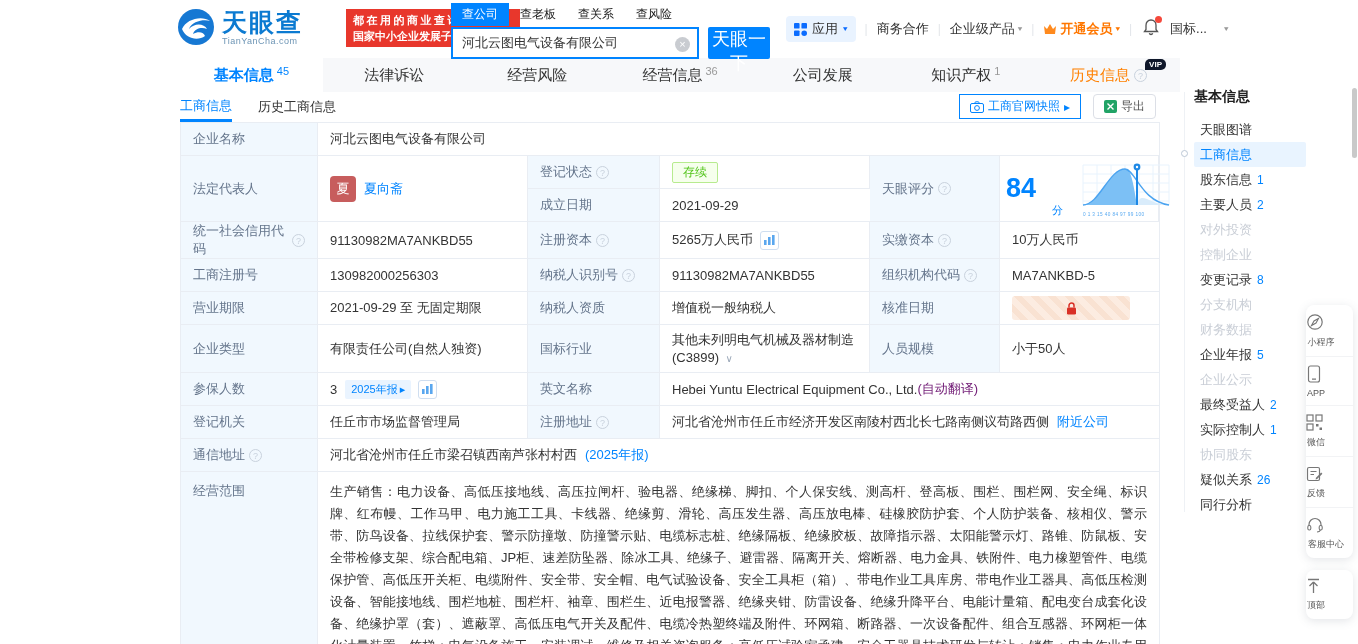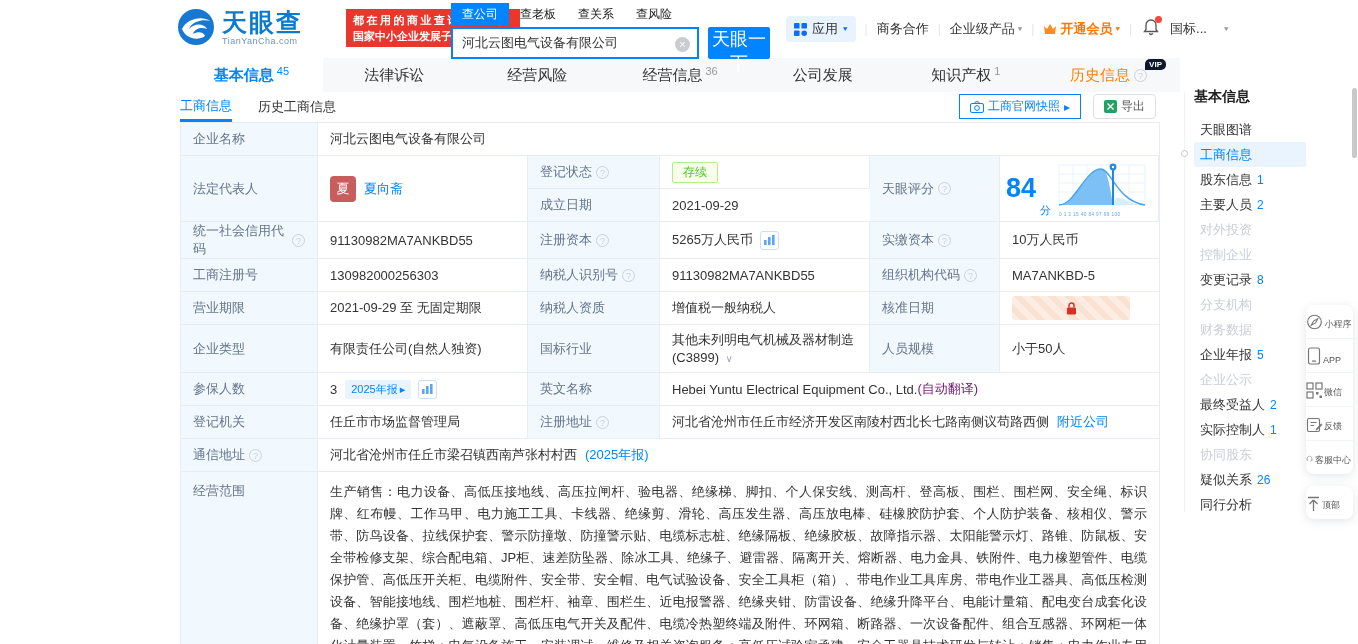--- a/index.html
+++ b/index.html
@@ -66,21 +66,21 @@
   .lbl{background:#f1f8fe;color:#64748b}
   .h33{height:33px}.h48{height:48px}
   .sp5{grid-column:span 5}.sp3{grid-column:span 3}.rs2{grid-row:span 2}
   .legal-row{grid-template-rows:33px 33px}
   .link{color:#0084ff;cursor:pointer}
   .gray-note{color:#701a75;margin-left:0}
   .tag-status{display:inline-block;padding:1px 10px;font-size:12px;color:#52c41a;background:#f6ffed;
     border:1px solid #b7eb8f;border-radius:2px}
   .avatar{width:26px;height:26px;border-radius:4px;background:#c75d5d;color:#fff;font-size:13px;
     display:flex;align-items:center;justify-content:center;margin-right:8px;flex:none}
-  .score-cell{justify-content:flex-start;gap:4px;padding:0 6px}
+  .score-cell{justify-content:flex-start;gap:16px;padding:0 6px}
   .score-num{color:#0084ff;font-size:27px;font-weight:bold;line-height:1}
   .score-unit{color:#0084ff;font-size:11px;align-self:flex-end;margin-bottom:3px}
   .score-chart{width:92px;height:56px;position:relative;flex:none}
   .score-xl{position:absolute;left:4px;bottom:0;width:100%;font-size:6px;color:#58a9f0;letter-spacing:.5px;
     transform:scale(.78);transform-origin:left bottom;white-space:nowrap}
   .mini-chart-btn{width:19px;height:19px;border:1px solid #cfdef0;border-radius:3px;background:#fff;
     display:flex;align-items:center;justify-content:center;margin-left:7px;cursor:pointer;flex:none}
   .lock-bar{width:118px;height:24px;border-radius:3px;display:flex;align-items:center;justify-content:center;cursor:pointer;
     background:repeating-linear-gradient(45deg,#fcece1,#fcece1 6px,#f9e2d2 6px,#f9e2d2 12px)}
   .report-tag{display:inline-flex;align-items:center;background:#eaf4ff;color:#0084ff;font-size:11px;
@@ -96,21 +96,21 @@
   .rail-dot{position:absolute;left:-13px;top:62px;width:7px;height:7px;border:1px solid #bcc8d6;border-radius:50%;background:#fff}
   .anchor-title{font-size:14px;font-weight:bold;color:#222;margin-bottom:11px}
   .anchor-item{display:flex;align-items:center;height:25px;font-size:13px;color:#333;cursor:pointer;padding-left:6px;margin-bottom:0}
   .anchor-item .num{color:#0084ff;margin-left:5px;font-size:12px}
   .anchor-item.active{color:#0084ff;background:#e9f4ff;border-radius:2px}
   .anchor-item.disabled{color:#c9ced6}
 
   
   .floatbar{position:absolute;left:1306px;top:305px;width:47px;z-index:6}
   .float-card{background:#fff;border-radius:8px;box-shadow:0 2px 10px rgba(100,110,130,.18);overflow:hidden}
-  .fitem{display:flex;align-items:flex-end;padding:8px 0 7px;border-bottom:1px solid #f2f3f5;cursor:pointer}
+  .fitem{display:flex;flex-direction:column;align-items:flex-start;padding:8px 0 7px;border-bottom:1px solid #f2f3f5;cursor:pointer}
   .fitem:last-child{border-bottom:none}
   .fitem .flab{font-size:10px;color:#555;margin-top:4px;white-space:nowrap;transform:scale(.9)}
   .top-card{margin-top:12px}
   .scrollbar{position:absolute;right:1px;top:88px;width:5px;height:70px;background:#c9c9c9;border-radius:3px;cursor:pointer}
 </style>
 </head>
 <body>
 
 <div class="page">
 

